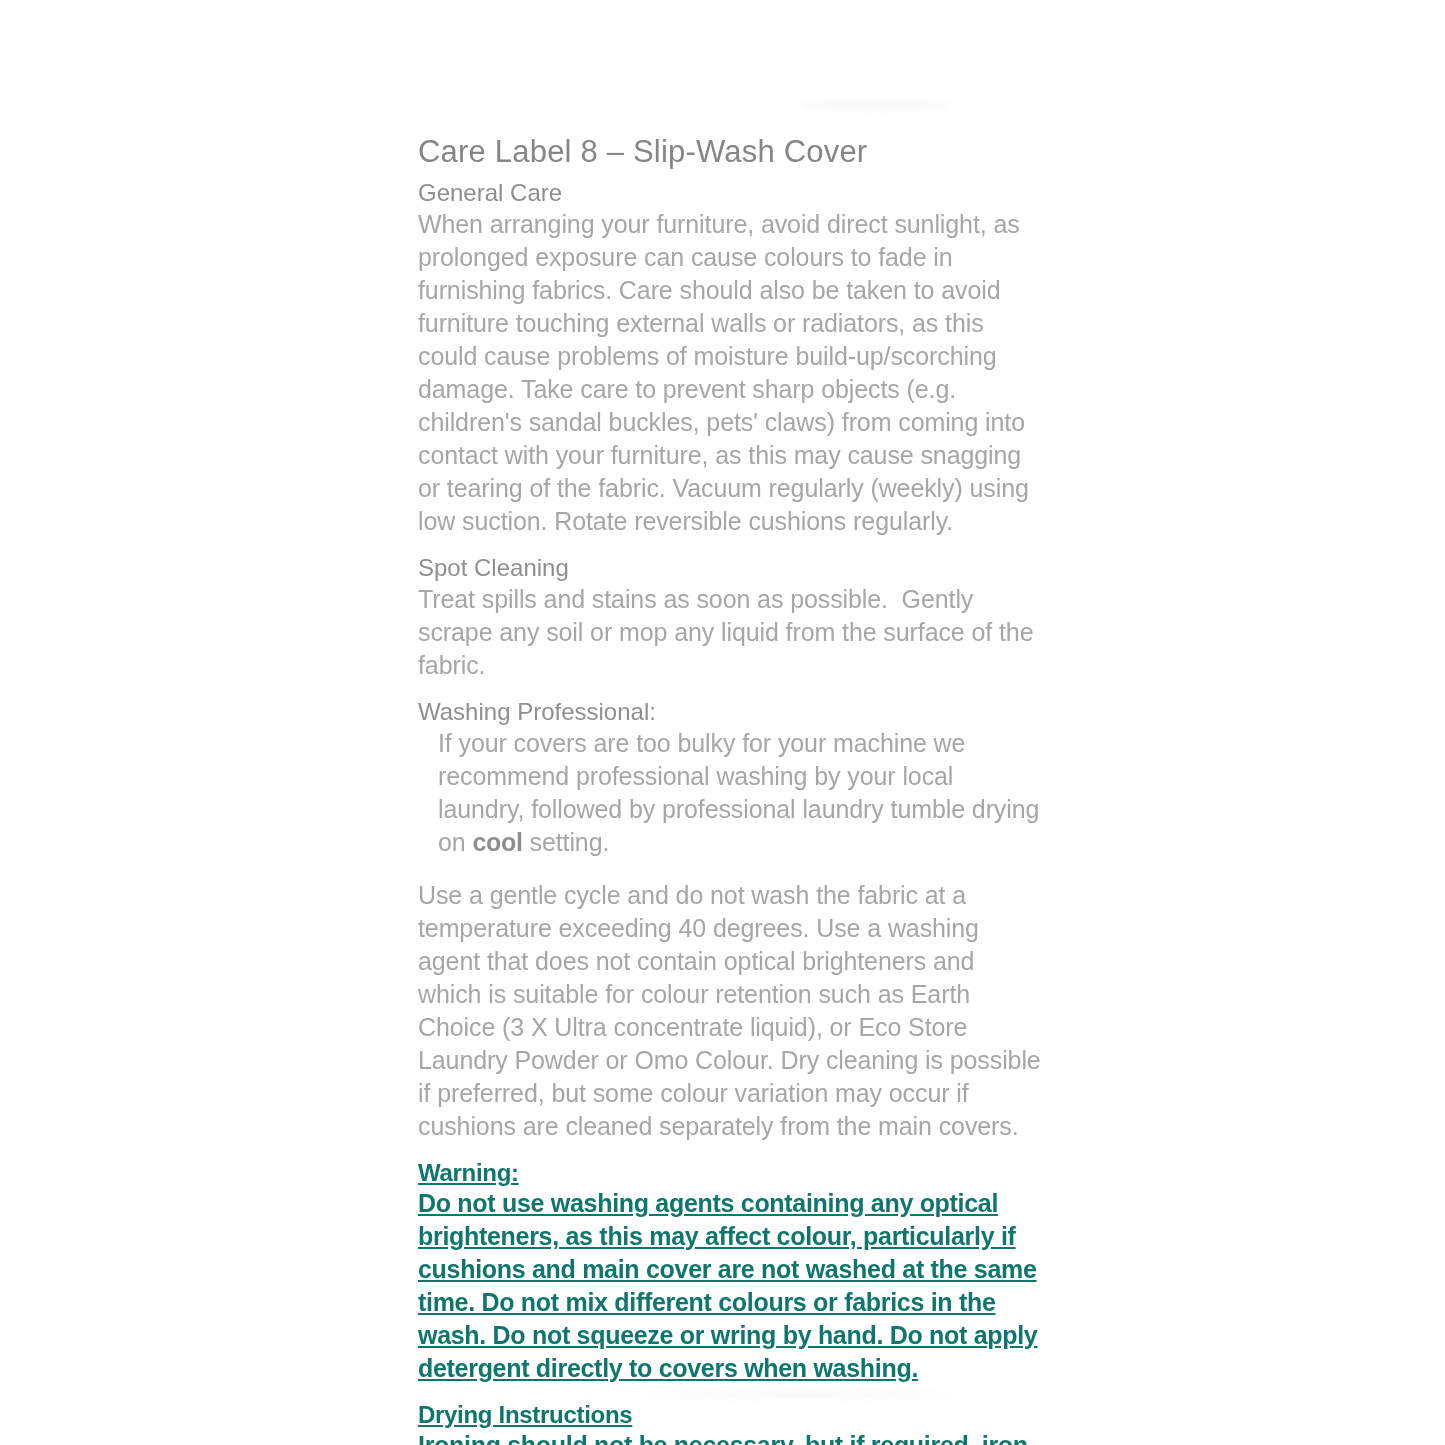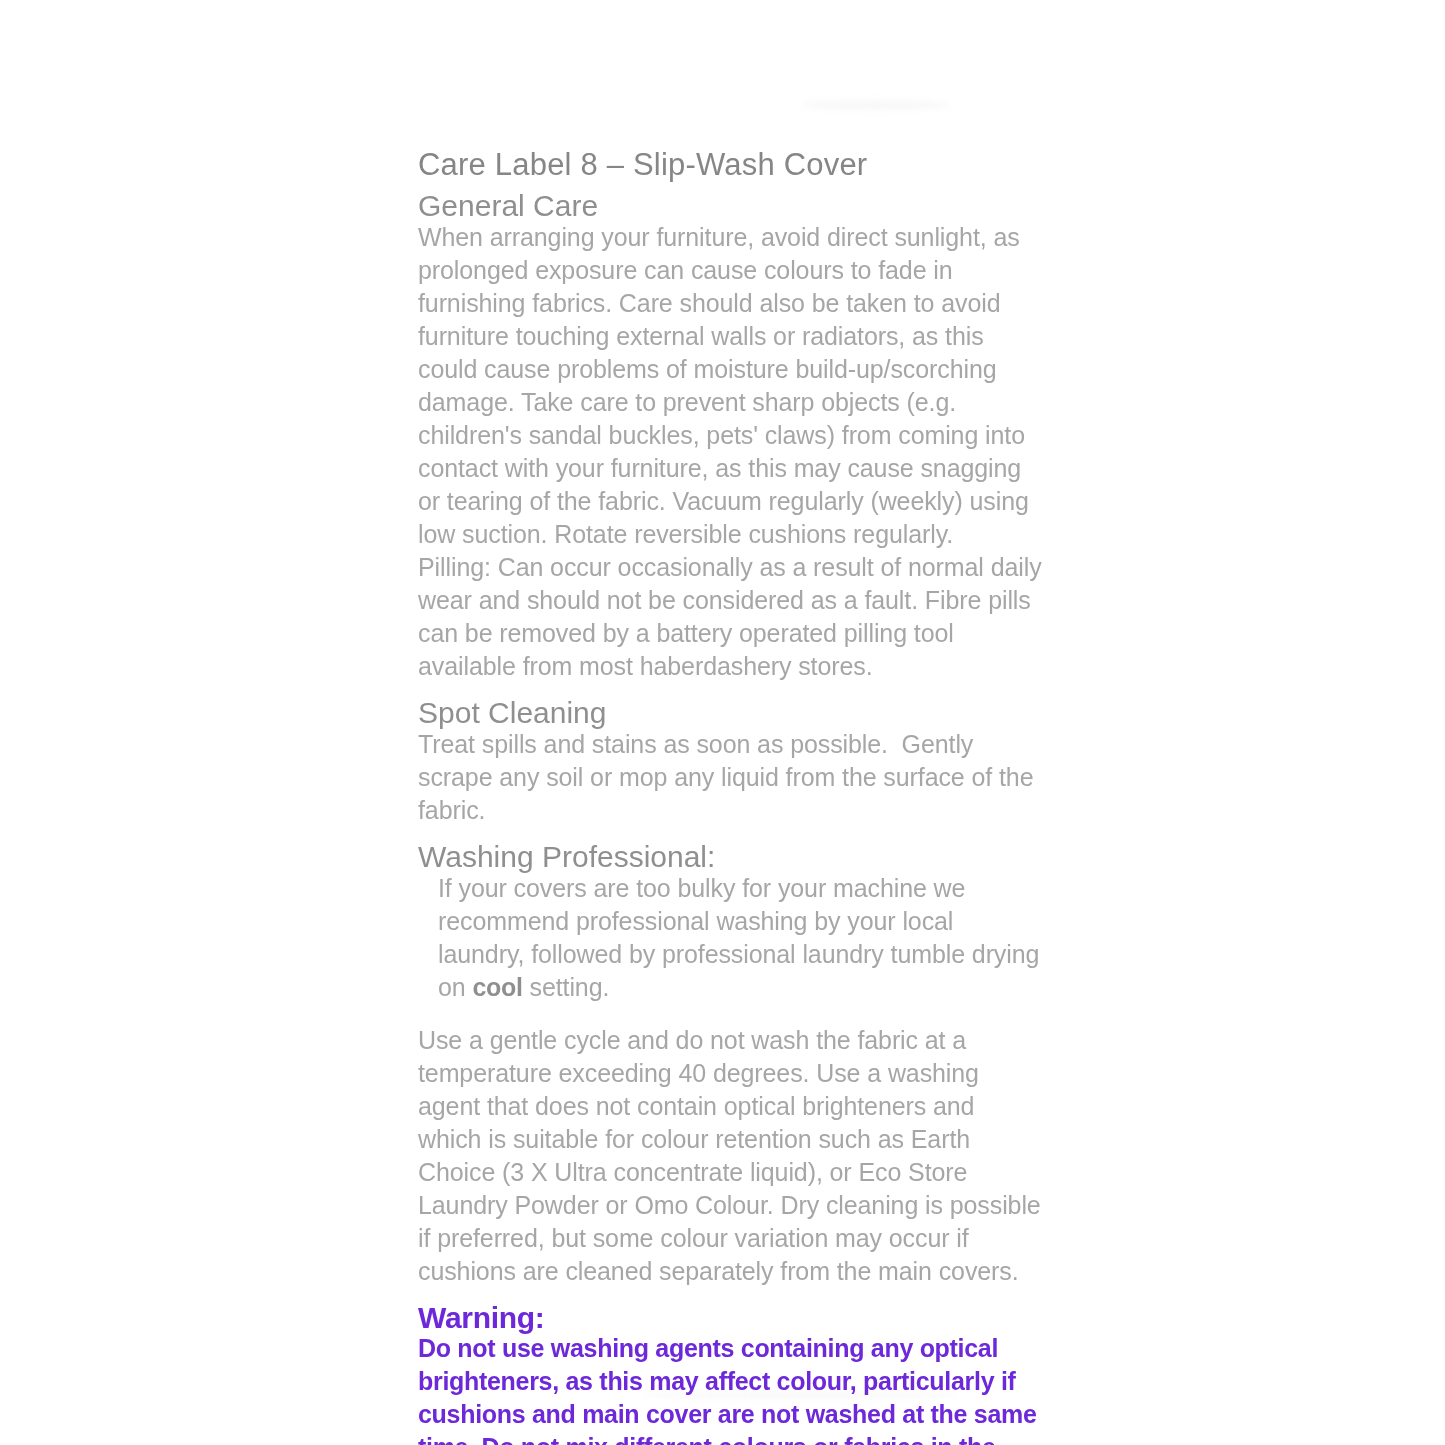--- a/index.html
+++ b/index.html
@@ -18,25 +18,25 @@
     position: absolute;
     left: 418px;
     top: 134px;
     width: 625px;
   }
   h1.title {
     font-size: 31px;
     line-height: 36px;
     font-weight: 400;
     color: #868686;
-    margin: 13px 0 10px 0;
+    margin: 0 0 10px 0;
     letter-spacing: 0.2px;
   }
   h2.sub {
-    font-size: 30px;
+    font-size: 24px;
     line-height: 26px;
     font-weight: 400;
     color: #8f8f8f;
     margin: 0 0 2px 0;
   }
   p.body {
     font-size: 25px;
     line-height: 33px;
     font-weight: 400;
     color: #a6a6a6;
@@ -47,23 +47,24 @@
     margin-bottom: 17px;
   }
   .sec-washing p.first {
     margin-bottom: 20px;
     margin-left: 20px;
   }
   
   .strong h2.sub,
   .strong p.body,
   p.body.strong {
-    color: #6d28d9;
+    color: #0f766e;
     font-weight: 700;
     letter-spacing: -0.3px;
+    text-decoration: underline;
   }
   .strong h2.sub {
     margin-bottom: 1px;
   }
   .note-block {
     margin-bottom: 14px;
   }
   .emph {
     font-weight: 700;
     color: #8f8f8f;
@@ -87,21 +88,20 @@
 <div class="artifact artifact-bottom"></div>
 
 <main>
   <article class="doc">
 
     <h1 class="title">Care Label 8 – Slip-Wash Cover</h1>
 
     <section class="sec">
       <h2 class="sub">General Care</h2>
       <p class="body">When arranging your furniture, avoid direct sunlight, as prolonged exposure can cause colours to fade in furnishing fabrics. Care should also be taken to avoid furniture touching external walls or radiators, as this could cause problems of moisture build-up/scorching damage. Take care to prevent sharp objects (e.g. children's sandal buckles, pets' claws) from coming into contact with your furniture, as this may cause snagging or tearing of the fabric. Vacuum regularly (weekly) using low suction. Rotate reversible cushions regularly.</p>
-      <p class="body">Pilling: Can occur occasionally as a result of normal daily wear and should not be considered as a fault. Fibre pills can be removed by a battery operated pilling tool available from most haberdashery stores.</p>
     </section>
 
     <section class="sec">
       <h2 class="sub">Spot Cleaning</h2>
       <p class="body">Treat spills and stains as soon as possible.&nbsp; Gently scrape any soil or mop any liquid from the surface of the fabric.</p>
     </section>
 
     <section class="sec sec-washing">
       <h2 class="sub">Washing Professional:</h2>
       <p class="body first"><span>If your covers are too bulky for your machine we recommend professional washing by your local laundry, followed by professional laundry tumble drying on </span><span class="emph">cool</span><span> setting.</span></p>

